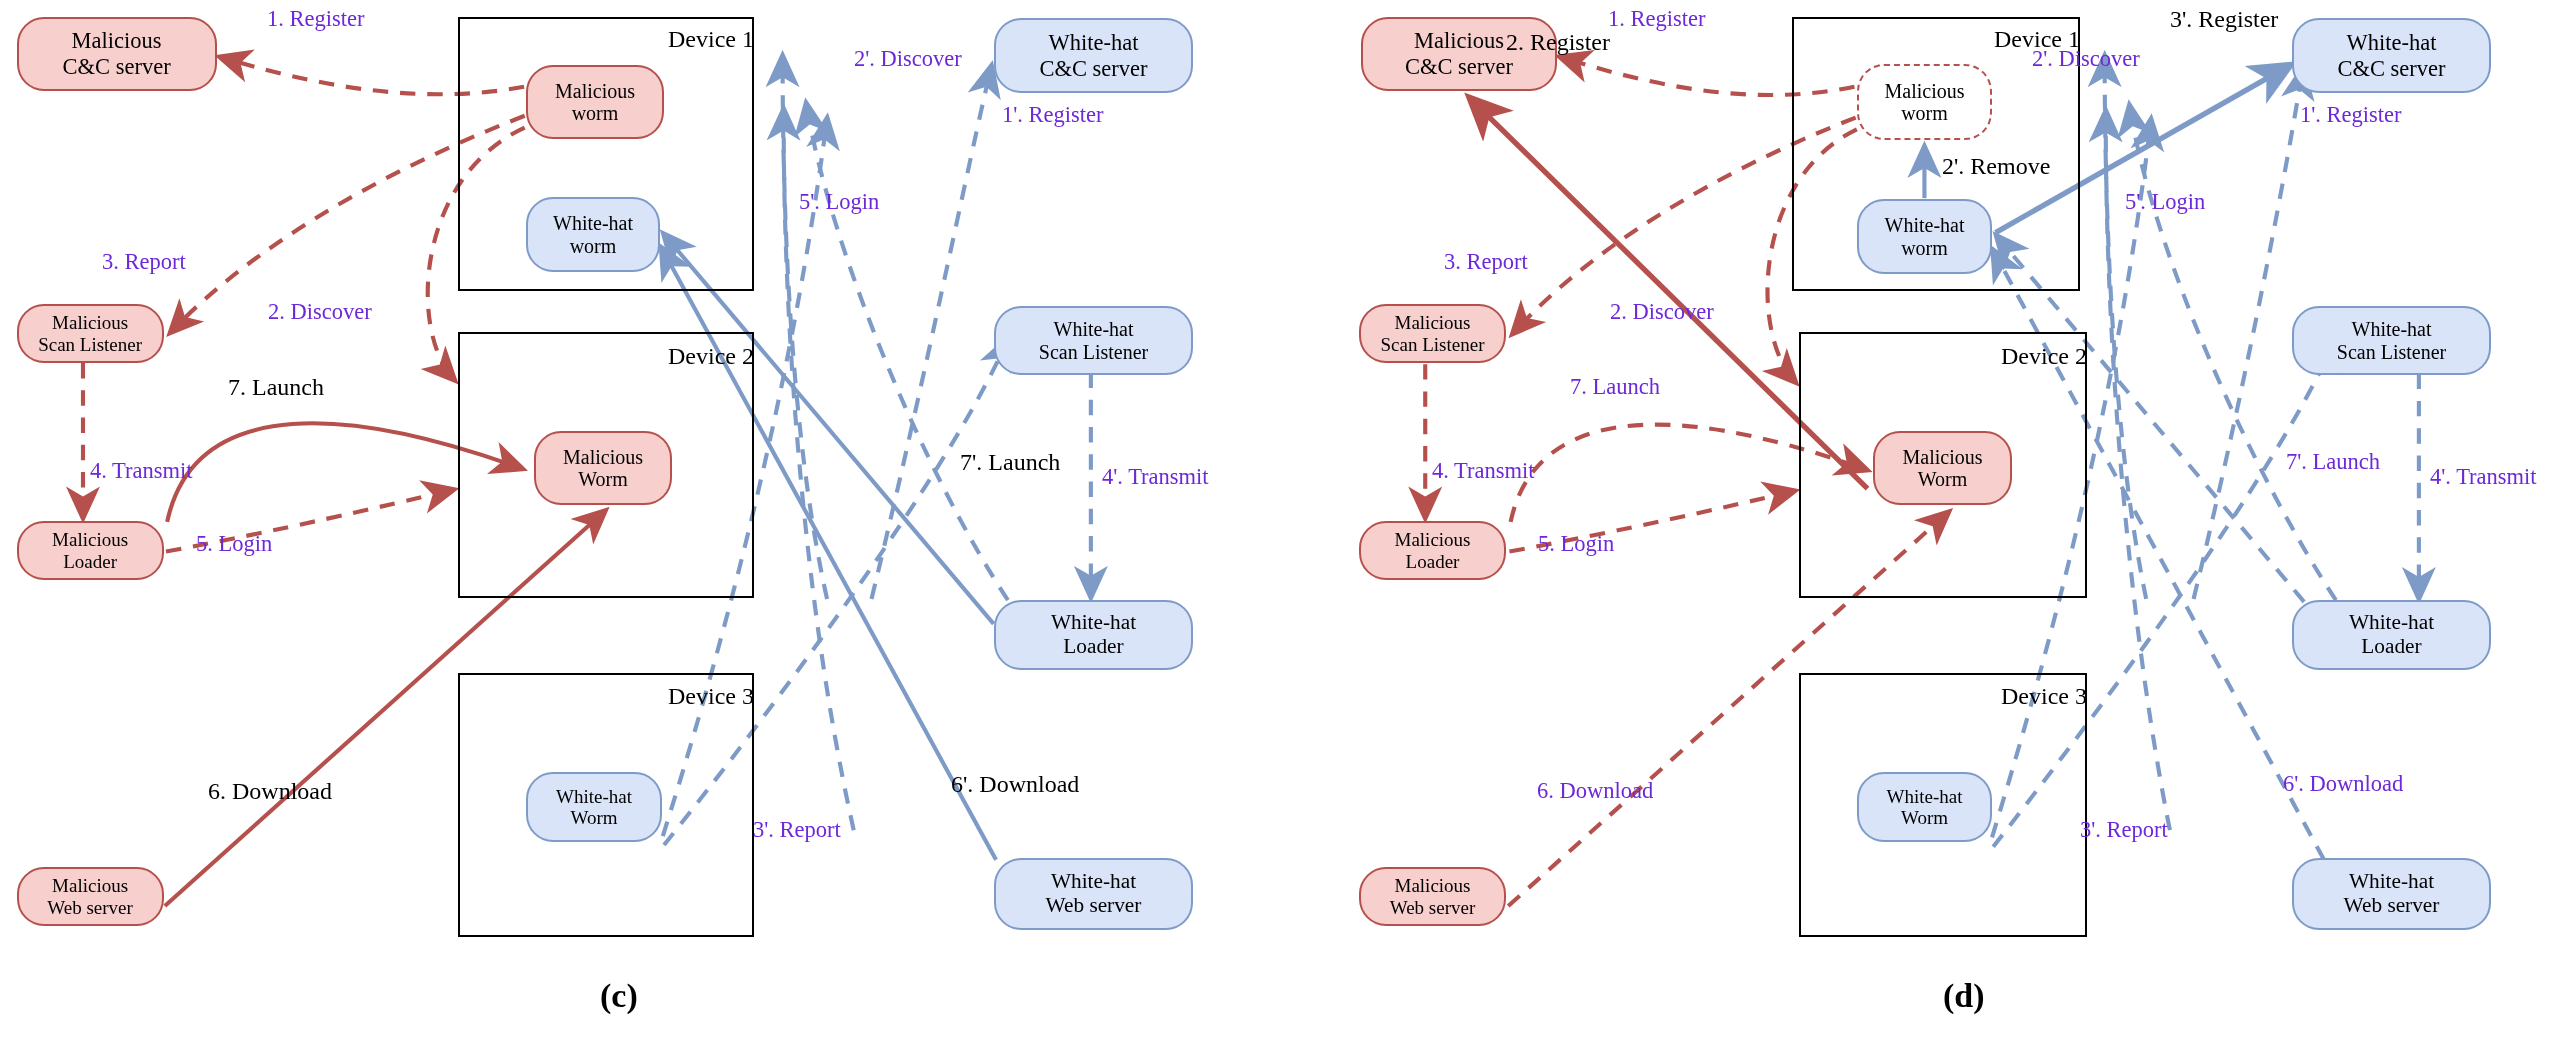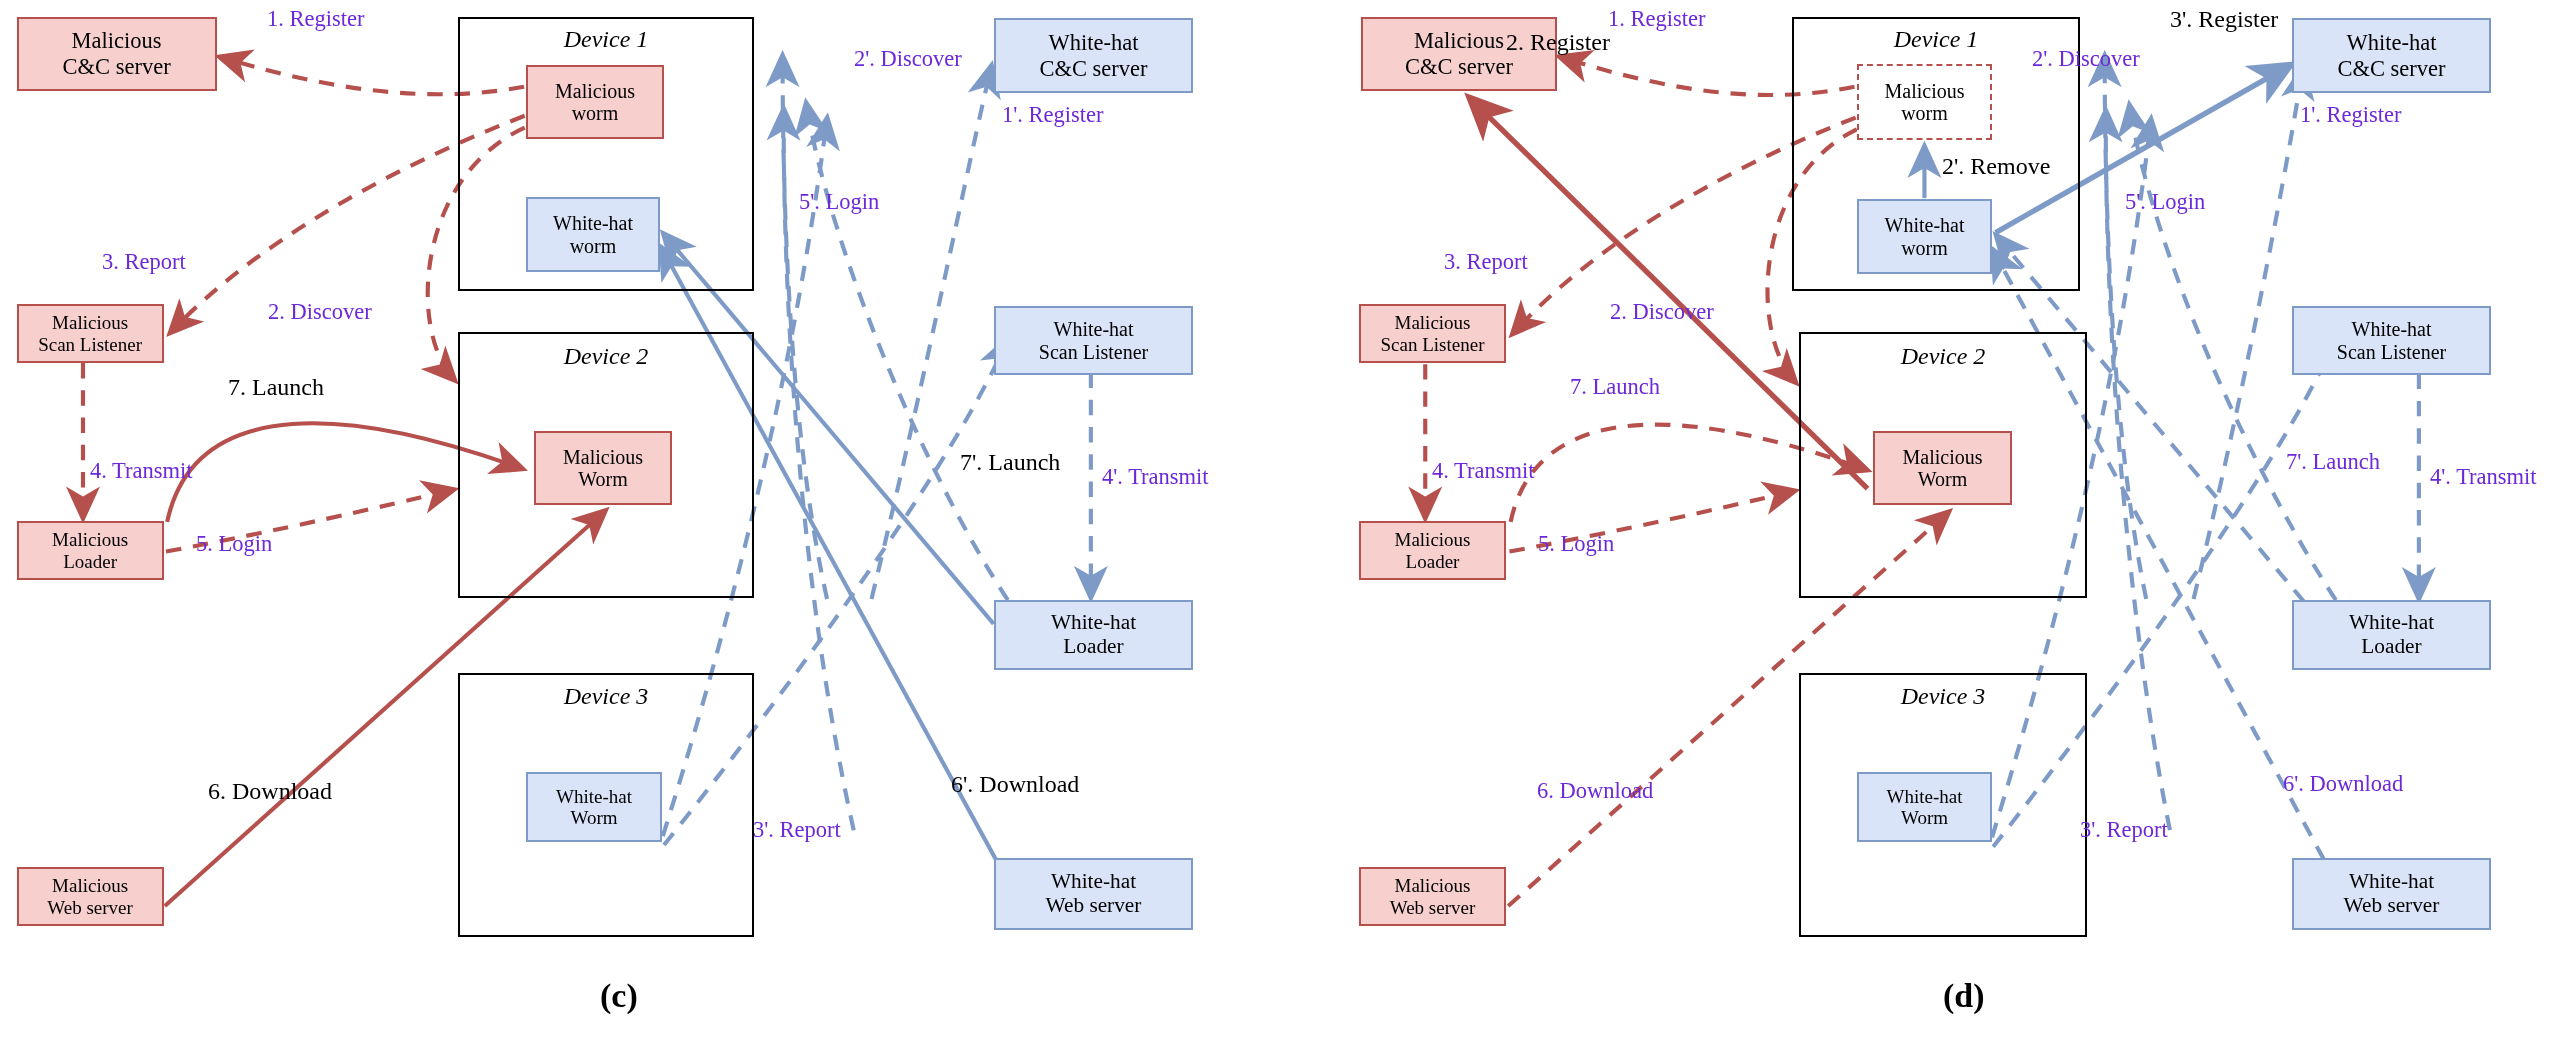--- a/index.html
+++ b/index.html
@@ -1,27 +1,27 @@
 <!DOCTYPE html>
 <html style="font-size:9.5px"><head>
 <meta charset="utf-8">
 <style>
   html,body{margin:0;padding:0;background:#ffffff;}
   body{width:2576px;height:1042px;font-family:"Liberation Serif",serif;overflow:hidden;}
   #stage{position:relative;width:2576px;height:1042px;}
   svg.layer{position:absolute;left:0;top:0;width:2576px;height:1042px;}
   .node{position:absolute;box-sizing:border-box;display:flex;flex-direction:column;
         align-items:center;justify-content:center;text-align:center;
-        font-family:"Liberation Serif",serif;color:#000;line-height:1.12;}
+        font-family:"Liberation Serif",serif;color:#000;line-height:1.12;border-radius:27px;}
   .mal{background:#f7cfcd;border:2.4px solid #b5504c;}
   .wh{background:#d9e4f8;border:2.4px solid #7e9bc7;}
   .ghost{background:#ffffff;border:2.4px dashed #b5504c;}
   .device{position:absolute;box-sizing:border-box;border:2.4px solid #000;background:transparent;}
   .devlabel{position:absolute;font-family:"Liberation Serif",serif;color:#000;
-            text-align:center;white-space:nowrap;font-style:italic;}
+            text-align:right;white-space:nowrap;}
   .edgelabel{position:absolute;font-family:"Liberation Serif",serif;white-space:nowrap;}
   .lbl-grey{color:#6d28d9;}
   .lbl-black{color:#000000;}
   .caption{position:absolute;font-family:"Liberation Serif",serif;font-weight:bold;
            color:#000;white-space:nowrap;}
   .nline{display:block;}
 </style>
 </head>
 <body>
 

